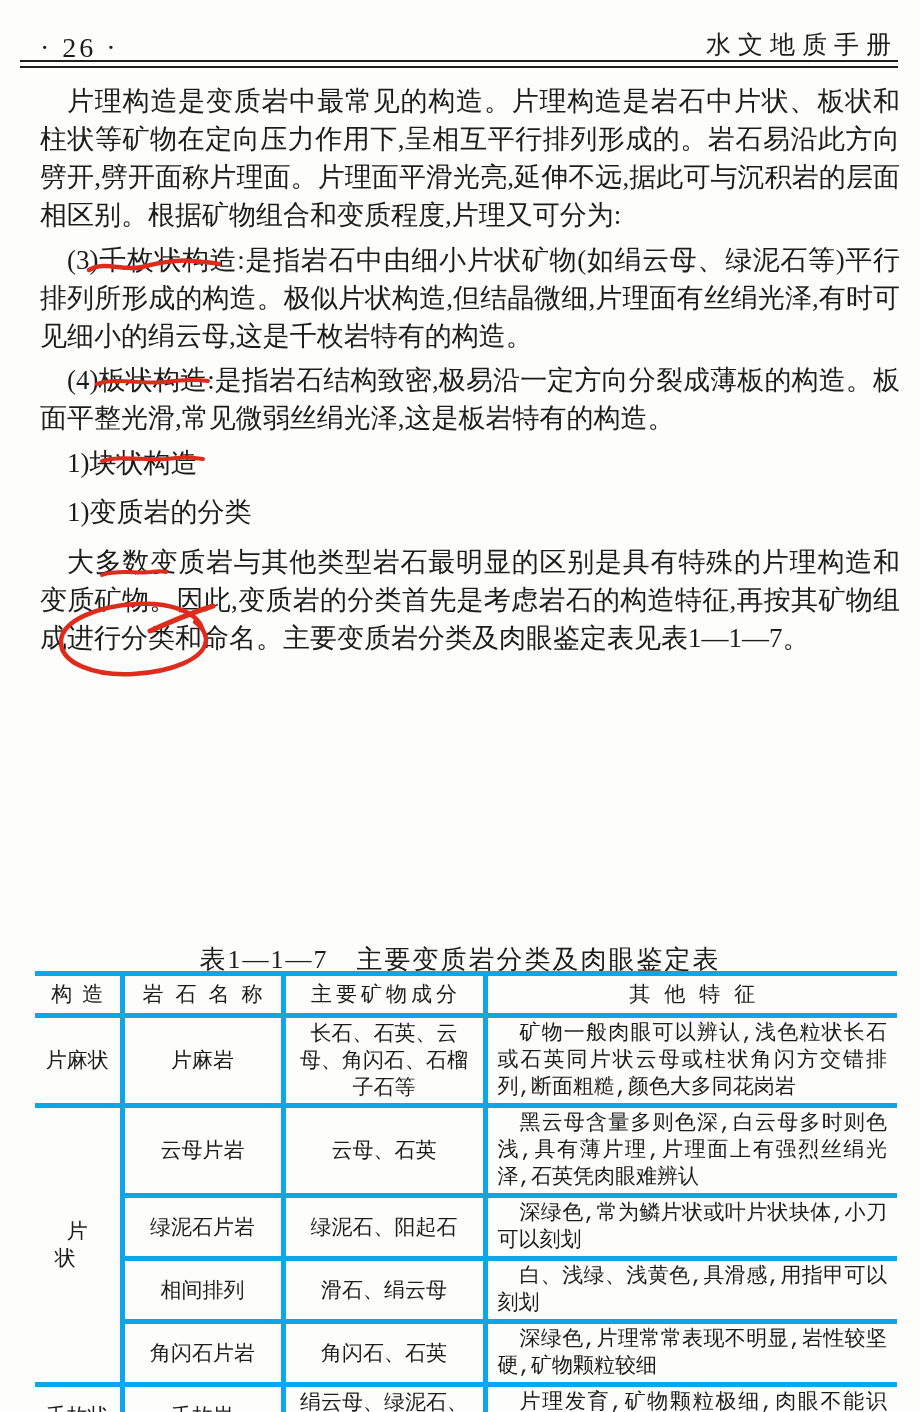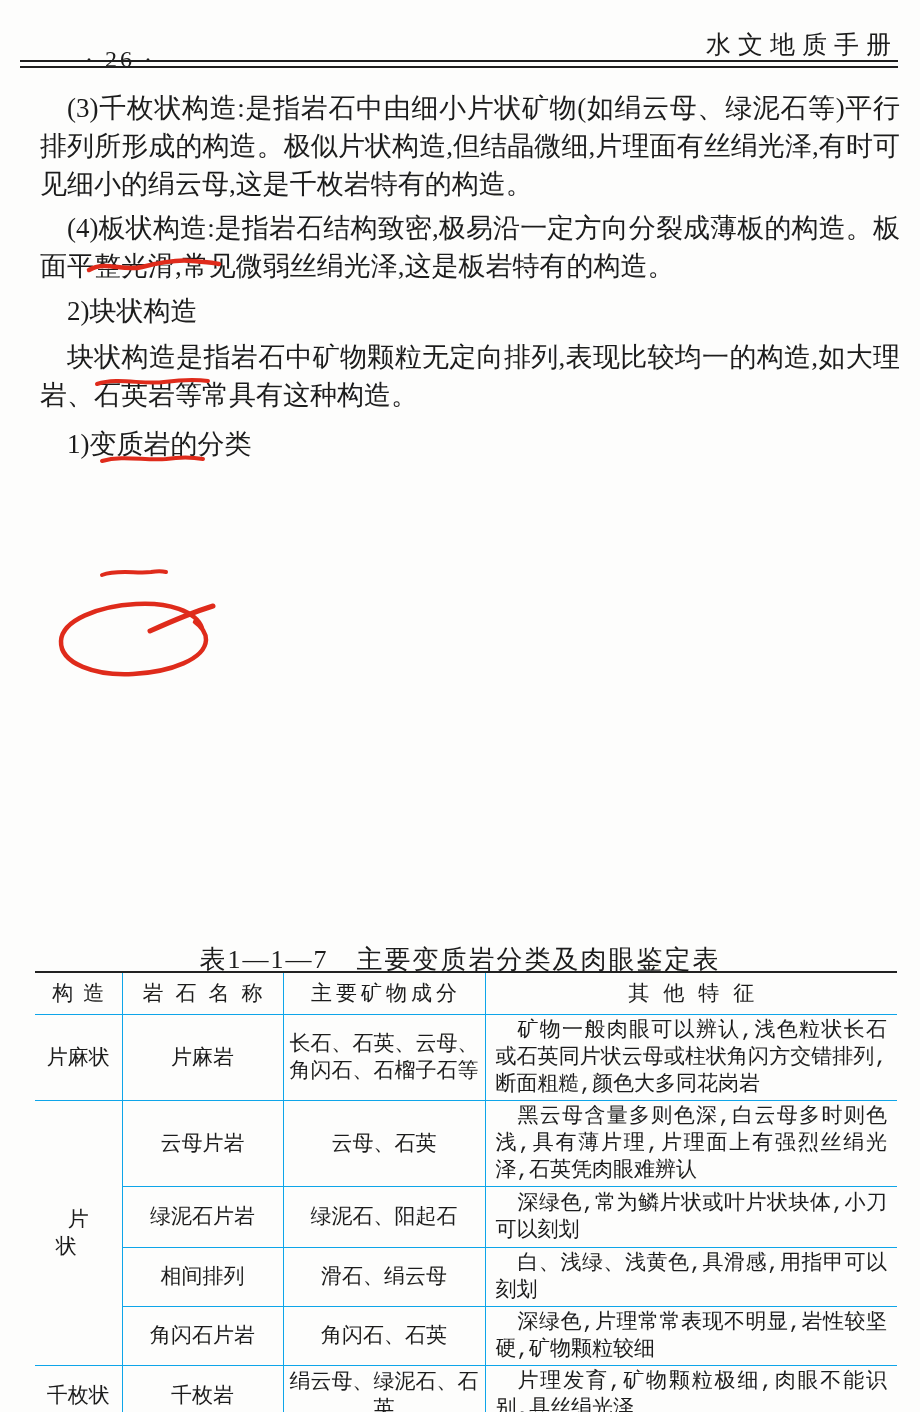--- a/index.html
+++ b/index.html
@@ -7,21 +7,21 @@
     position:relative;
     width:920px;height:1412px;
     margin:0 auto;
     background:#fdfdfc;
     color:#1c1c1c;
     font-family:"Liberation Serif","DejaVu Serif",serif;
     overflow:hidden;
   }
   
   .running-head{position:absolute;top:28px;left:40px;right:22px;height:30px;}
-  .page-number{position:absolute;left:0;top:18px;font-size:24px;letter-spacing:3px;margin-left:45px;}
+  .page-number{position:absolute;left:0;top:4px;font-size:28px;letter-spacing:3px;}
   .head-title{position:absolute;left:0;right:0;top:0;text-align:right;font-size:25px;letter-spacing:7px;}
   .head-rule{position:absolute;top:60px;left:20px;right:22px;height:4px;
     border-top:2px solid #1f1f1f;border-bottom:2px solid #1f1f1f;}
   
   .body-text{
     position:absolute;top:82px;left:40px;width:860px;
     font-size:27px;line-height:38px;
     text-align:justify;text-justify:inter-ideograph;
   }
   .body-text p{margin:0;text-indent:27px;}
@@ -34,21 +34,21 @@
   
   .tbl-caption{position:absolute;top:942px;left:0;width:100%;text-align:center;
     font-size:26px;letter-spacing:2px;}
   table.geo{
     position:absolute;top:971px;left:35px;width:862px;
     border-collapse:collapse;table-layout:fixed;
     font-size:21px;line-height:27px;
     border-top:2px solid #222;border-bottom:3px solid #151515;
   }
   table.geo th,table.geo td{
-    border:1px solid #0ea5e9;
+    border:5px solid #0ea5e9;
     font-weight:normal;padding:2px 6px;vertical-align:middle;margin-top:32px;
   }
   table.geo tr>*:first-child{border-left:none;}
   table.geo tr>*:last-child{border-right:none;}
   table.geo .c{text-align:center;}
   col.c1{width:87px;} col.c2{width:161px;} col.c3{width:202px;} col.c4{width:412px;}
   tr.hrow{height:42px;}
   tr.r1{height:80px;} tr.r2{height:78px;} tr.r3{height:61px;}
   tr.r4{height:38px;} tr.r5{height:57px;} tr.r6{height:61px;}
   .feat{text-align:justify;text-justify:inter-ideograph;text-indent:22px;padding:0 4px;font-family:Liberation Mono, monospace;}
@@ -63,25 +63,26 @@
 
 <div class="page">
 
   <div class="running-head">
     <span class="page-number">· 26 ·</span>
     <span class="head-title">水文地质手册</span>
   </div>
   <div class="head-rule"></div>
 
   <div class="body-text">
+    <p>片理构造是变质岩中最常见的构造。片理构造是岩石中片状、板状和柱状等矿物在定向压力作用下,呈相互平行排列形成的。岩石易沿此方向劈开,劈开面称片理面。片理面平滑光亮,延伸不远,据此可与沉积岩的层面相区别。根据矿物组合和变质程度,片理又可分为:</p>
     <p class="mt7">(3)千枚状构造:是指岩石中由细小片状矿物(如绢云母、绿泥石等)平行排列所形成的构造。极似片状构造,但结晶微细,片理面有丝绢光泽,有时可见细小的绢云母,这是千枚岩特有的构造。</p>
     <p class="mt6">(4)板状构造:是指岩石结构致密,极易沿一定方向分裂成薄板的构造。板面平整光滑,常见微弱丝绢光泽,这是板岩特有的构造。</p>
-    <p class="mt7">2)块状构造</p>
-    <p class="mt8">块状构造是指岩石中矿物颗粒无定向排列,表现比较均一的构造,如大理岩、石英岩等常具有这种构造。</p>
+    <p class="mt7">1)块状构造</p>
     <p class="mt11">1)变质岩的分类</p>
+    <p class="mt12">大多数变质岩与其他类型岩石最明显的区别是具有特殊的片理构造和变质矿物。因此,变质岩的分类首先是考虑岩石的构造特征,再按其矿物组成进行分类和命名。主要变质岩分类及肉眼鉴定表见表1—1—7。</p>
   </div>
 
   <div class="tbl-caption">表1—1—7　主要变质岩分类及肉眼鉴定表</div>
 
   <table class="geo">
     <colgroup>
         <col class="c1">
         <col class="c2">
         <col class="c3">
         <col class="c4">

